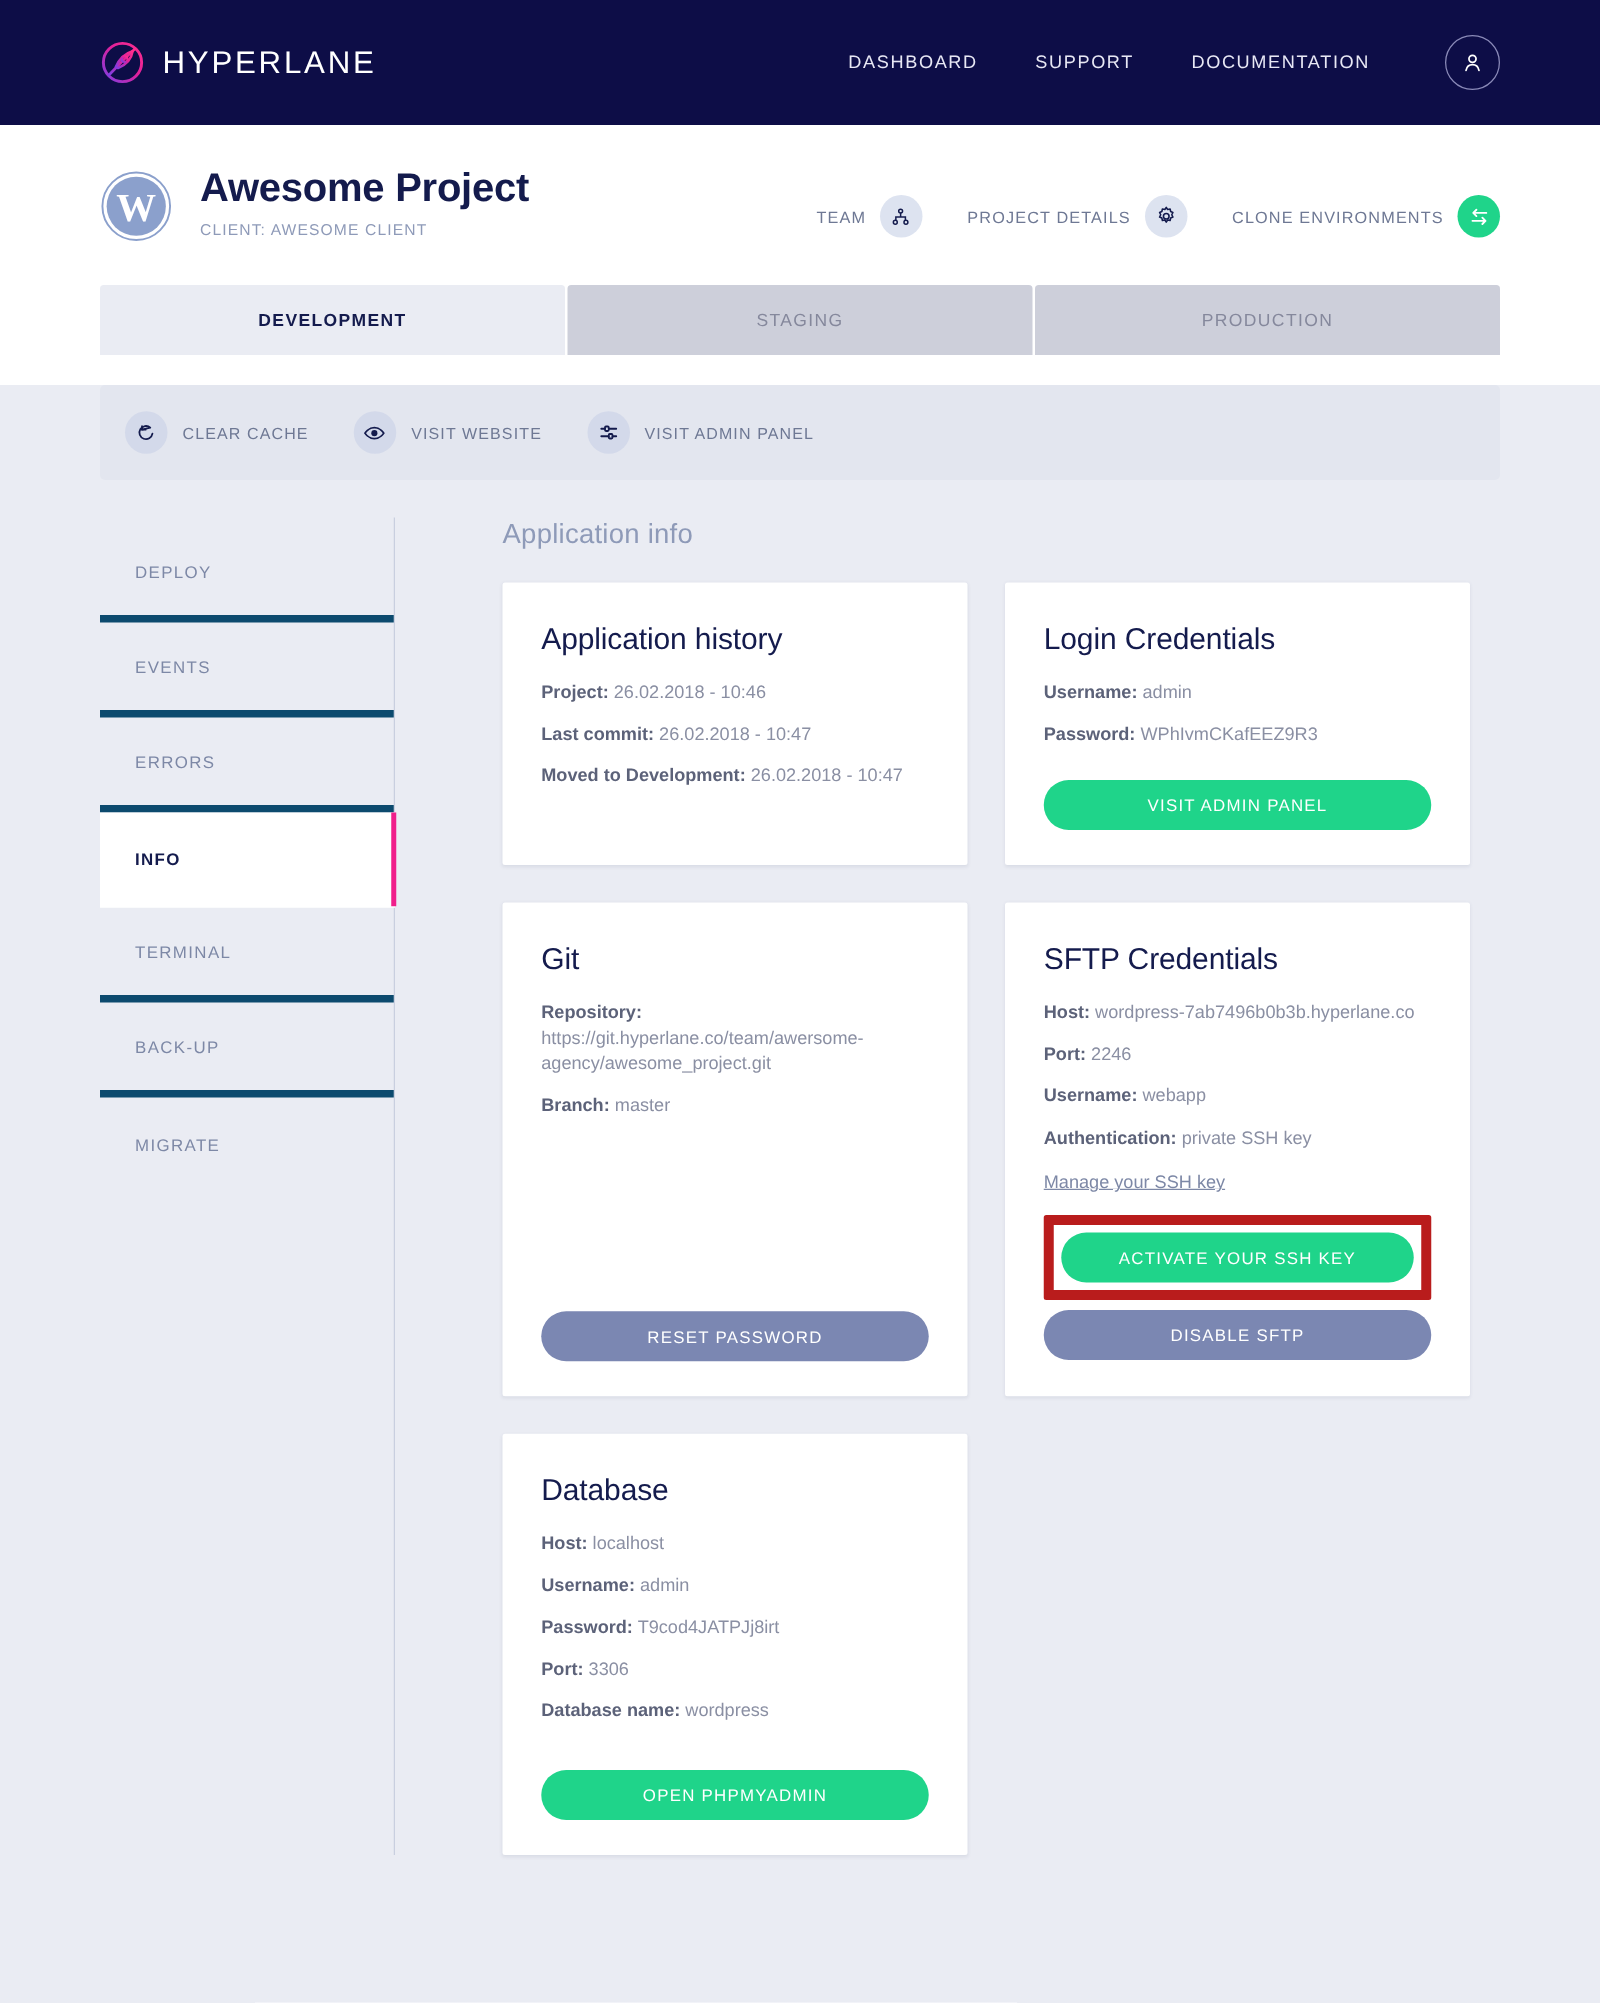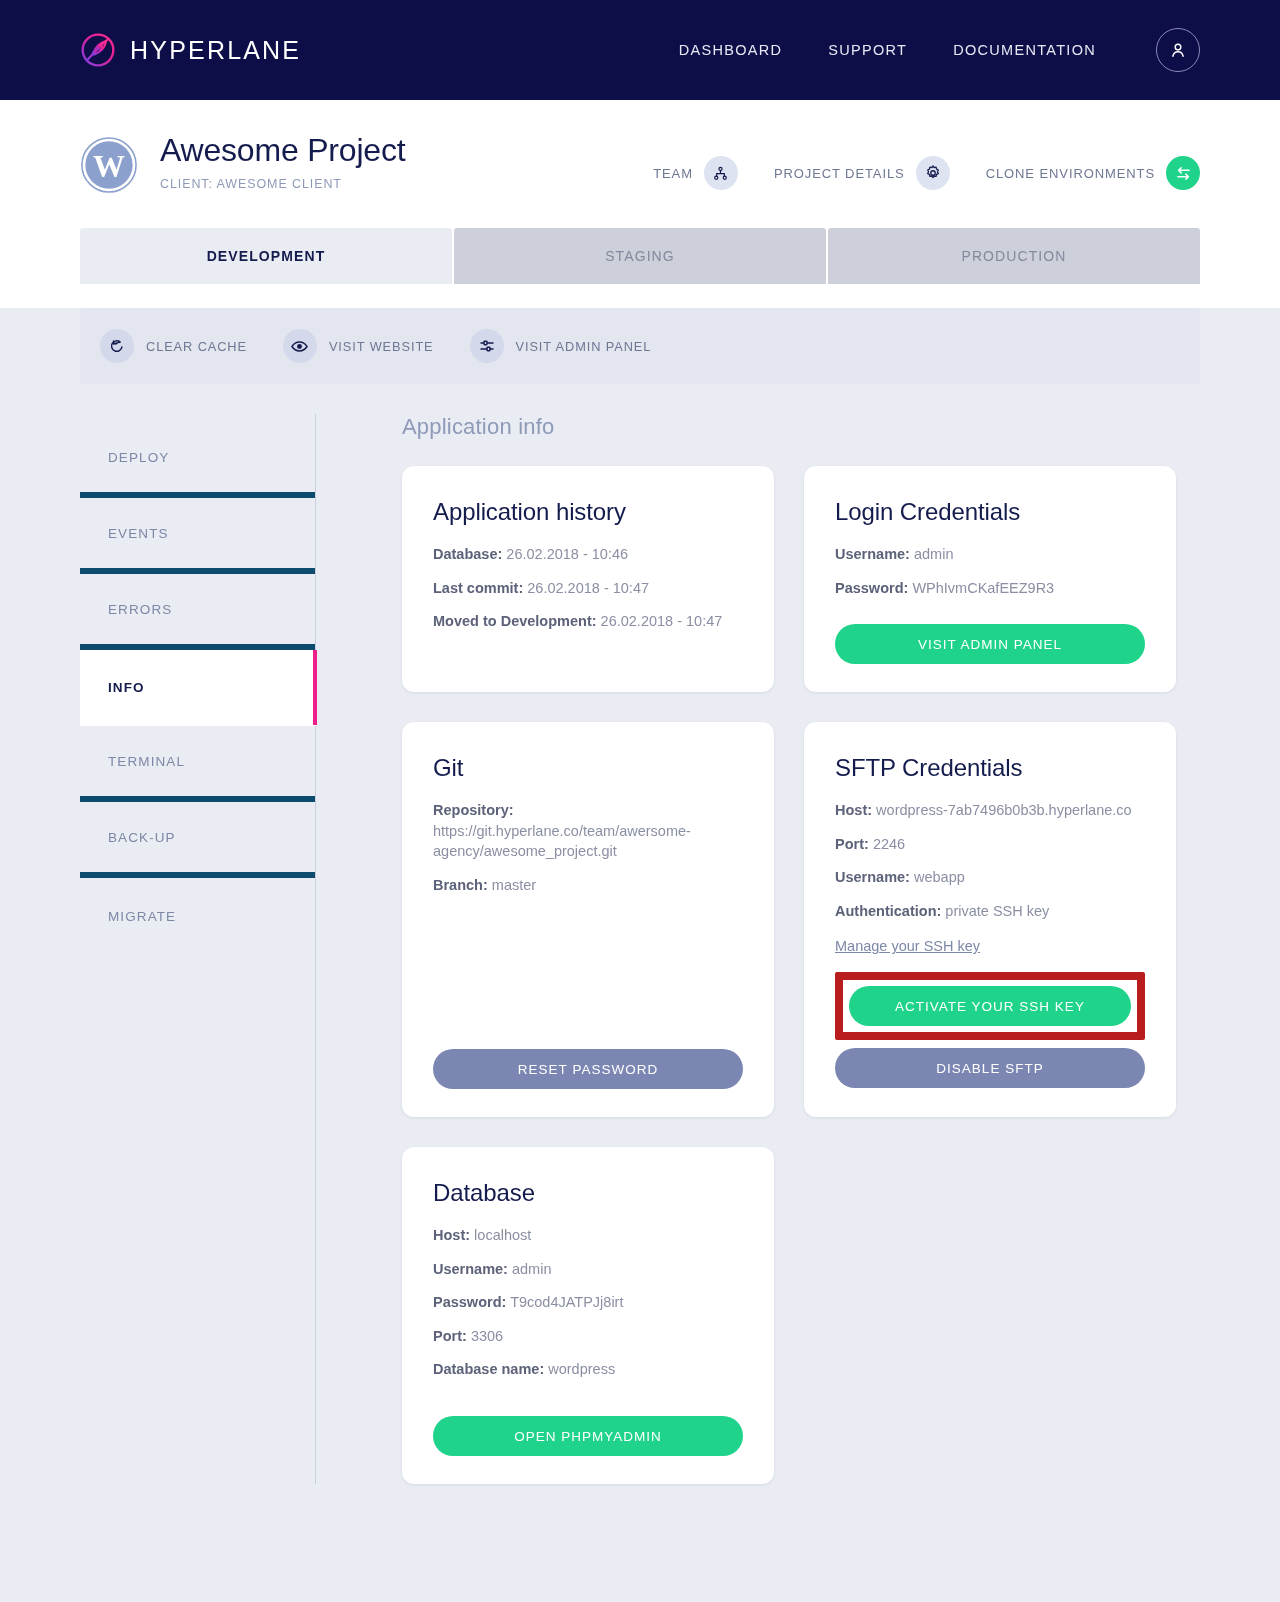--- a/index.html
+++ b/index.html
@@ -54,21 +54,21 @@
     padding: 30px 80px 0 80px;
     display: flex;
     align-items: flex-start;
     background: #ffffff;
   }
   .wp-logo { width: 58px; height: 58px; flex: none; margin-top: 6px; }
   .proj-titles { margin-left: 22px; }
   .proj-title {
     font-size: 32px;
     color: #141b4d;
-    font-weight: 400;
+    font-weight: 700;
     letter-spacing: -0.2px;
     line-height: 1.25;
   }
   .proj-client {
     font-size: 12.5px;
     color: #8e9ab8;
     letter-spacing: 0.9px;
     margin-top: 7px;
   }
   .proj-actions {
@@ -178,21 +178,21 @@
     margin-bottom: 26px;
     letter-spacing: 0.2px;
   }
   .card-grid {
     display: grid;
     grid-template-columns: 372px 372px;
     gap: 30px 30px;
   }
   .card {
     background: #ffffff;
-    border-radius: 12px;
+    border-radius: 2px;
     padding: 32px 31px 28px 31px;
     box-shadow: 0 1px 3px rgba(60,70,110,0.10);
     display: flex;
     flex-direction: column;
   }
   .card-title {
     font-size: 24px;
     color: #141b4d;
     font-weight: 400;
     margin-bottom: 18px;
@@ -380,21 +380,21 @@
     </div>
 
     <div class="main">
       <div class="section-title">Application info</div>
 
       <div class="card-grid">
 
         <div class="card card-history">
           <div class="card-title">Application history</div>
           <div class="kv">
-            <b>Database:</b>
+            <b>Project:</b>
             <span>26.02.2018 - 10:46</span>
           </div>
           <div class="kv">
             <b>Last commit:</b>
             <span>26.02.2018 - 10:47</span>
           </div>
           <div class="kv">
             <b>Moved to Development:</b>
             <span>26.02.2018 - 10:47</span>
           </div>

